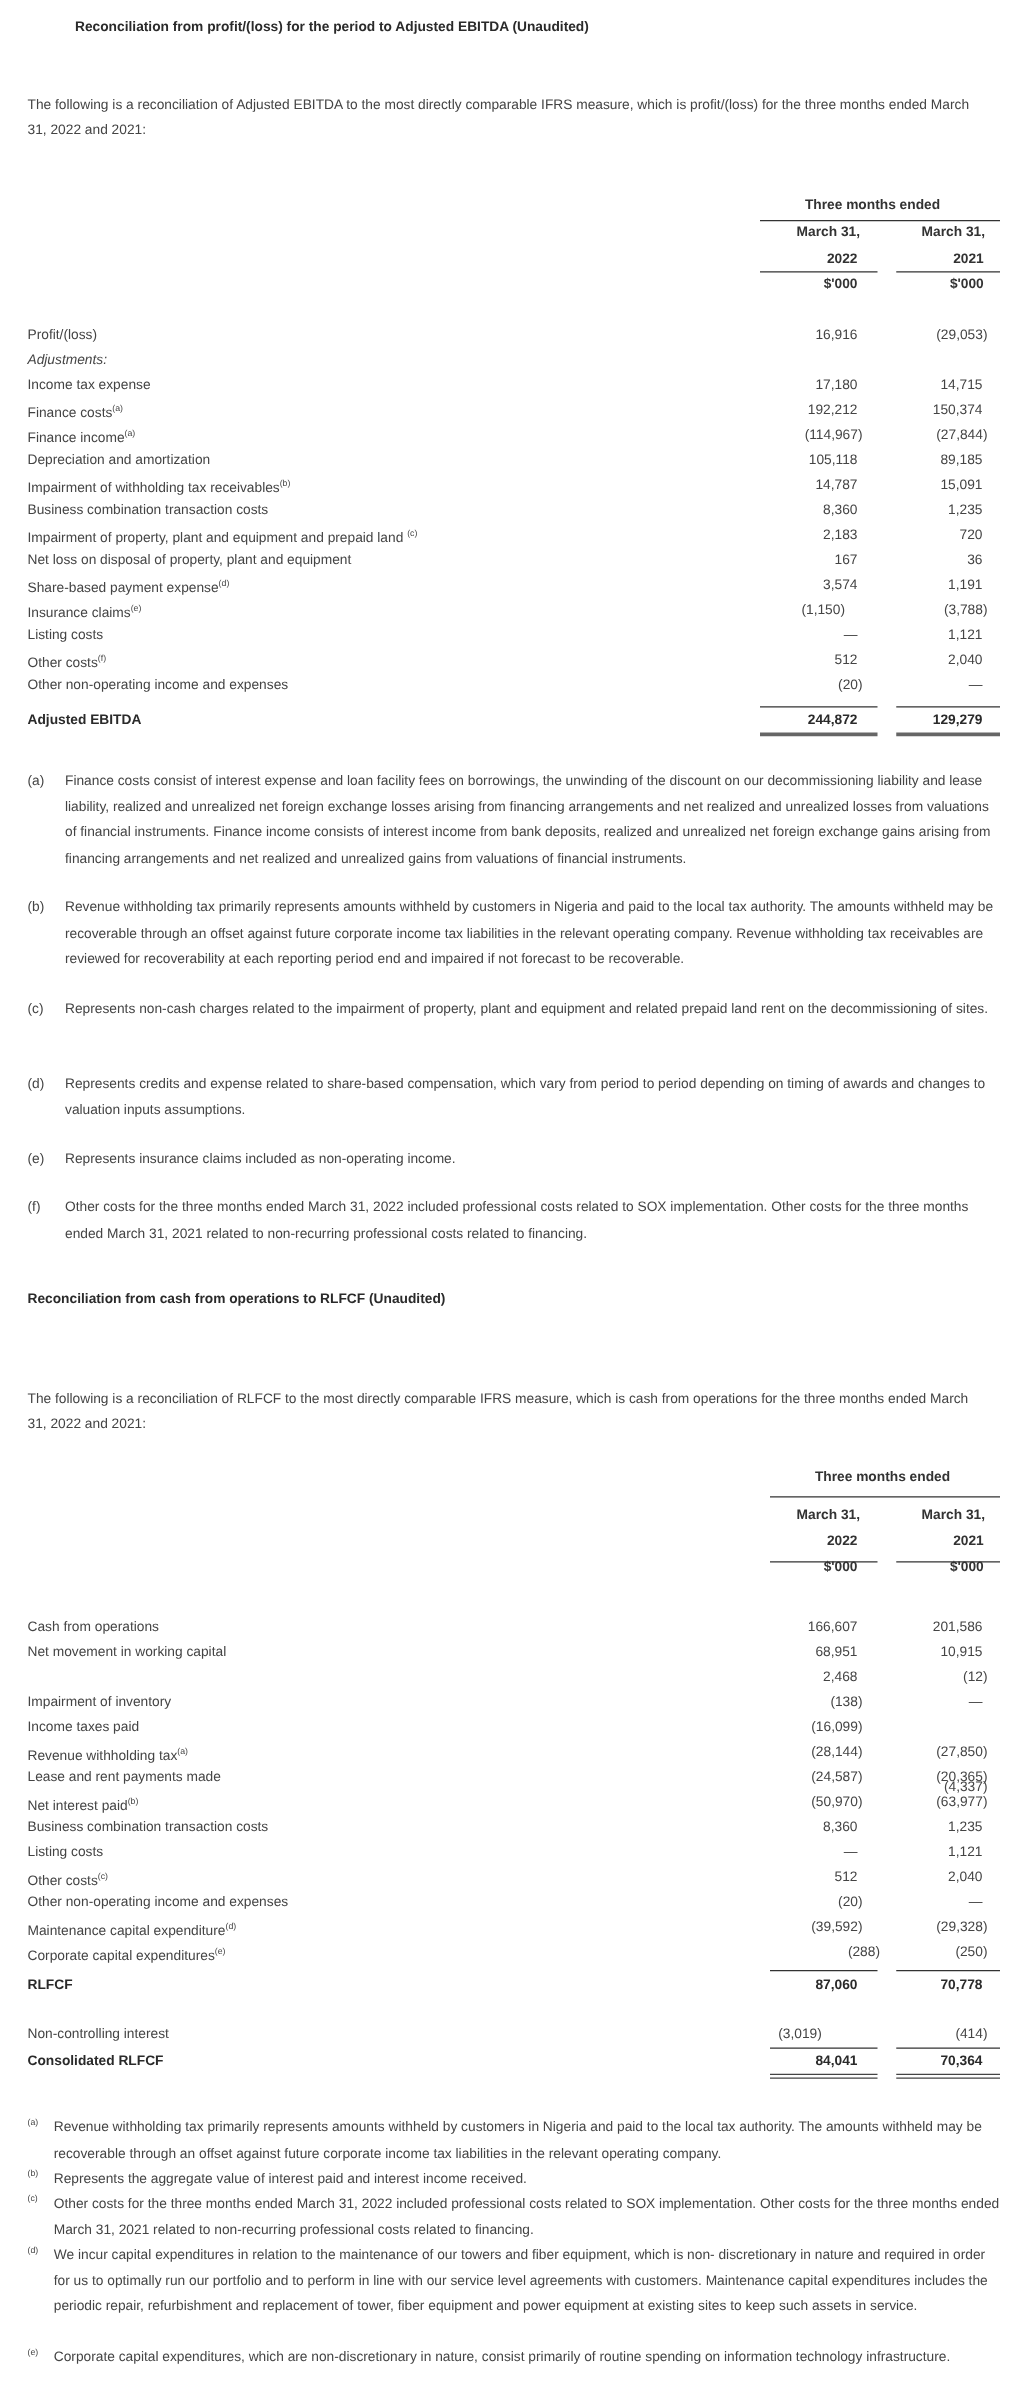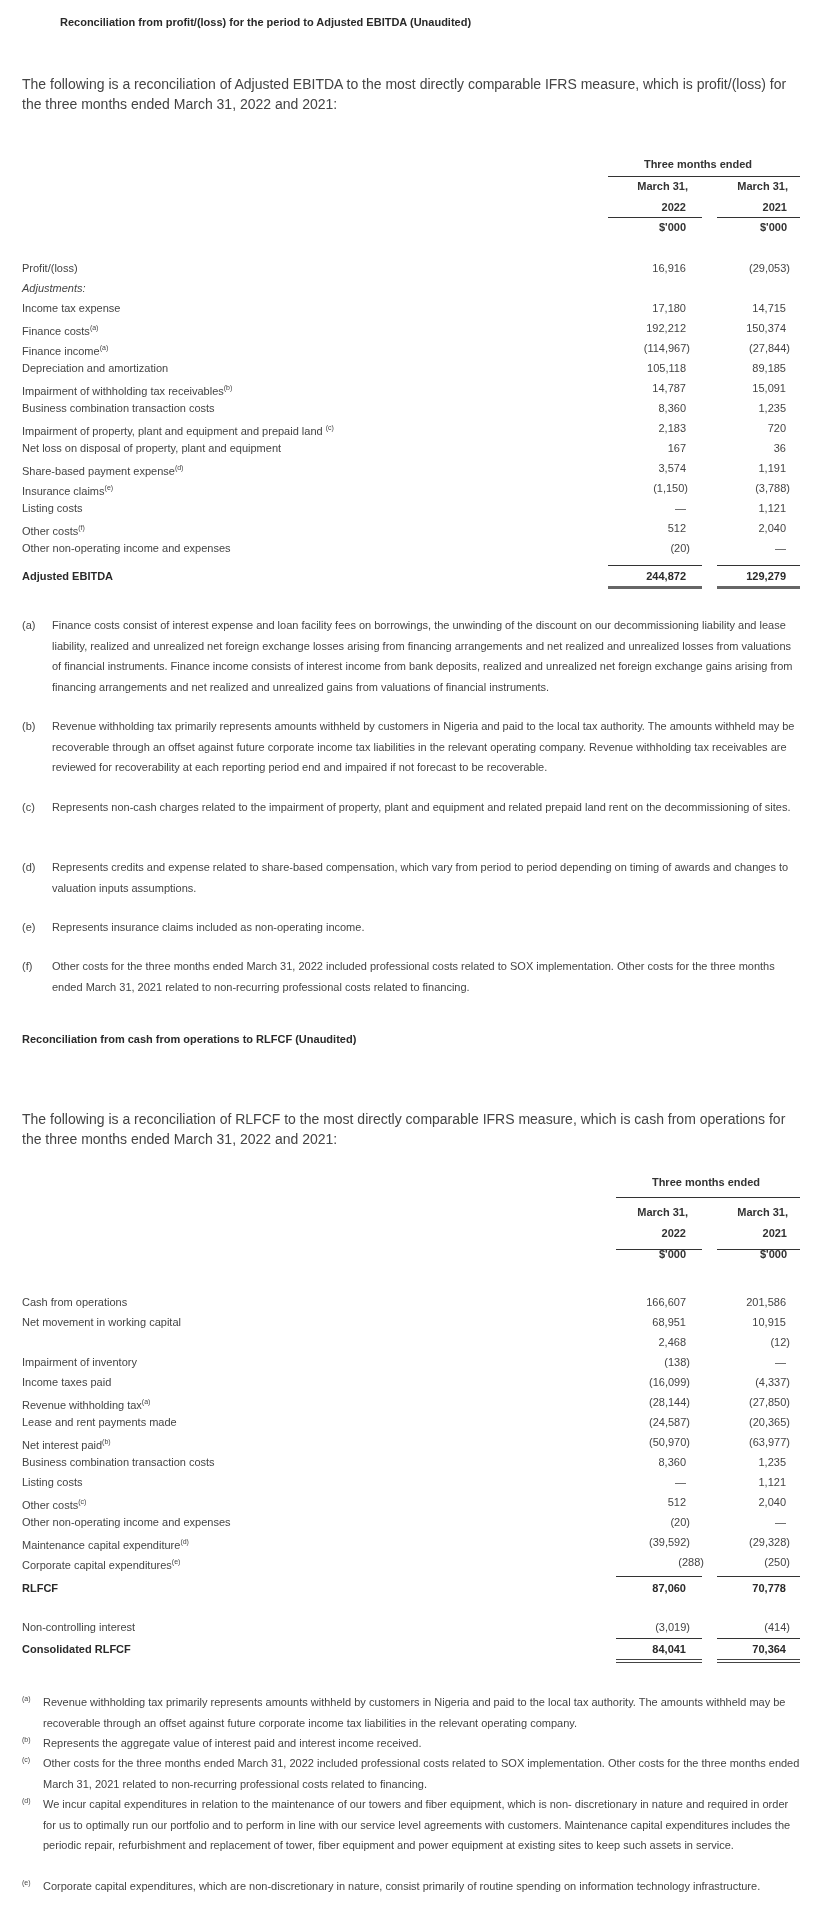--- a/index.html
+++ b/index.html
@@ -2,21 +2,21 @@
 <html><head>
 <meta charset="utf-8">
 <style>
   html, body { margin: 0; padding: 0; background: #ffffff; }
   body {
     width: 816px; height: 1922px; position: relative; overflow: hidden;
     font-family: "Liberation Sans", sans-serif; color: #3a3a3a;
   }
   .abs { position: absolute; }
   .section-title { left: 22px; font-size: 11px; font-weight: bold; color: #2a2a2a; }
-  .intro { left: 22px; width: 770px; font-size: 14px; line-height: 20px; color: #444; }
+  .intro { left: 22px; width: 770px; font-size: 11px; line-height: 20px; color: #444; }
   .hdr { font-size: 11px; font-weight: bold; color: #333; text-align: right; }
   .hline { height: 1px; background: #333; }
   .hline-thick { height: 3px; background: #666; }
   .hline-double { height: 4px; border-top: 1px solid #444; border-bottom: 1px solid #444; box-sizing: border-box; }
   .row { position: absolute; left: 0; width: 816px; height: 20px; font-size: 11px; line-height: 20px; }
   .row .label { position: absolute; left: 22px; color: #444; }
   .row .v1 { position: absolute; right: 130px; width: 100px; text-align: right; color: #444; }
   .row .v2 { position: absolute; right: 20px; width: 100px; text-align: right; color: #444; }
   .bold { font-weight: bold; color: #2a2a2a !important; }
   .italic { font-style: italic; }
@@ -94,21 +94,21 @@
     <span class="v1">167</span>
     <span class="v2" style="right:30px;">36</span>
   </div>
   <div class="row" style="top:458px;">
     <span class="label"><span>Share-based payment expense</span><sup>(d)</sup></span>
     <span class="v1">3,574</span>
     <span class="v2" style="right:30px;">1,191</span>
   </div>
   <div class="row" style="top:478px;">
     <span class="label"><span>Insurance claims</span><sup>(e)</sup></span>
-    <span class="v1" style="right:128px;">(1,150)</span>
+    <span class="v1" style="right:140px;">(1,150)</span>
     <span class="v2" style="right:26px;">(3,788)</span>
   </div>
   <div class="row" style="top:498px;">
     <span class="label">Listing costs</span>
     <span class="v1">—</span>
     <span class="v2" style="right:30px;">1,121</span>
   </div>
   <div class="row" style="top:518px;">
     <span class="label"><span>Other costs</span><sup>(f)</sup></span>
     <span class="v1">512</span>
@@ -185,21 +185,21 @@
     <span class="v2" style="right:26px;">(12)</span>
   </div>
   <div class="row" style="top:1352px;">
     <span class="label">Impairment of inventory</span>
     <span class="v1" style="right:126px;">(138)</span>
     <span class="v2" style="right:30px;">—</span>
   </div>
   <div class="row" style="top:1372px;">
     <span class="label">Income taxes paid</span>
     <span class="v1" style="right:126px;">(16,099)</span>
-    <span class="v2" style="right:26px;">(4,337)</span>
+    <span class="v2" style="right:26px;margin-top:48px;">(4,337)</span>
   </div>
   <div class="row" style="top:1392px;">
     <span class="label"><span>Revenue withholding tax</span><sup>(a)</sup></span>
     <span class="v1" style="right:126px;">(28,144)</span>
     <span class="v2" style="right:26px;">(27,850)</span>
   </div>
   <div class="row" style="top:1412px;">
     <span class="label">Lease and rent payments made</span>
     <span class="v1" style="right:126px;">(24,587)</span>
     <span class="v2" style="right:26px;">(20,365)</span>
@@ -242,21 +242,21 @@
   <div class="abs hline" style="top:1576px; left:616px; width:86px;"></div>
   <div class="abs hline" style="top:1576px; left:717px; width:83px;"></div>
   <div class="row" style="top:1578px;">
     <span class="label bold">RLFCF</span>
     <span class="v1 bold">87,060</span>
     <span class="v2 bold" style="right:30px;">70,778</span>
   </div>
 
   <div class="row" style="top:1617px;">
     <span class="label">Non-controlling interest</span>
-    <span class="v1" style="right:126px;">(3,019)</span>
+    <span class="v1" style="right:126px;text-align:center;">(3,019)</span>
     <span class="v2" style="right:26px;">(414)</span>
   </div>
   <div class="abs hline" style="top:1638px; left:616px; width:86px;"></div>
   <div class="abs hline" style="top:1638px; left:717px; width:83px;"></div>
   <div class="row" style="top:1639px;">
     <span class="label bold">Consolidated RLFCF</span>
     <span class="v1 bold">84,041</span>
     <span class="v2 bold" style="right:30px;">70,364</span>
   </div>
   <div class="abs hline-double" style="top:1659px; left:616px; width:86px;"></div>

